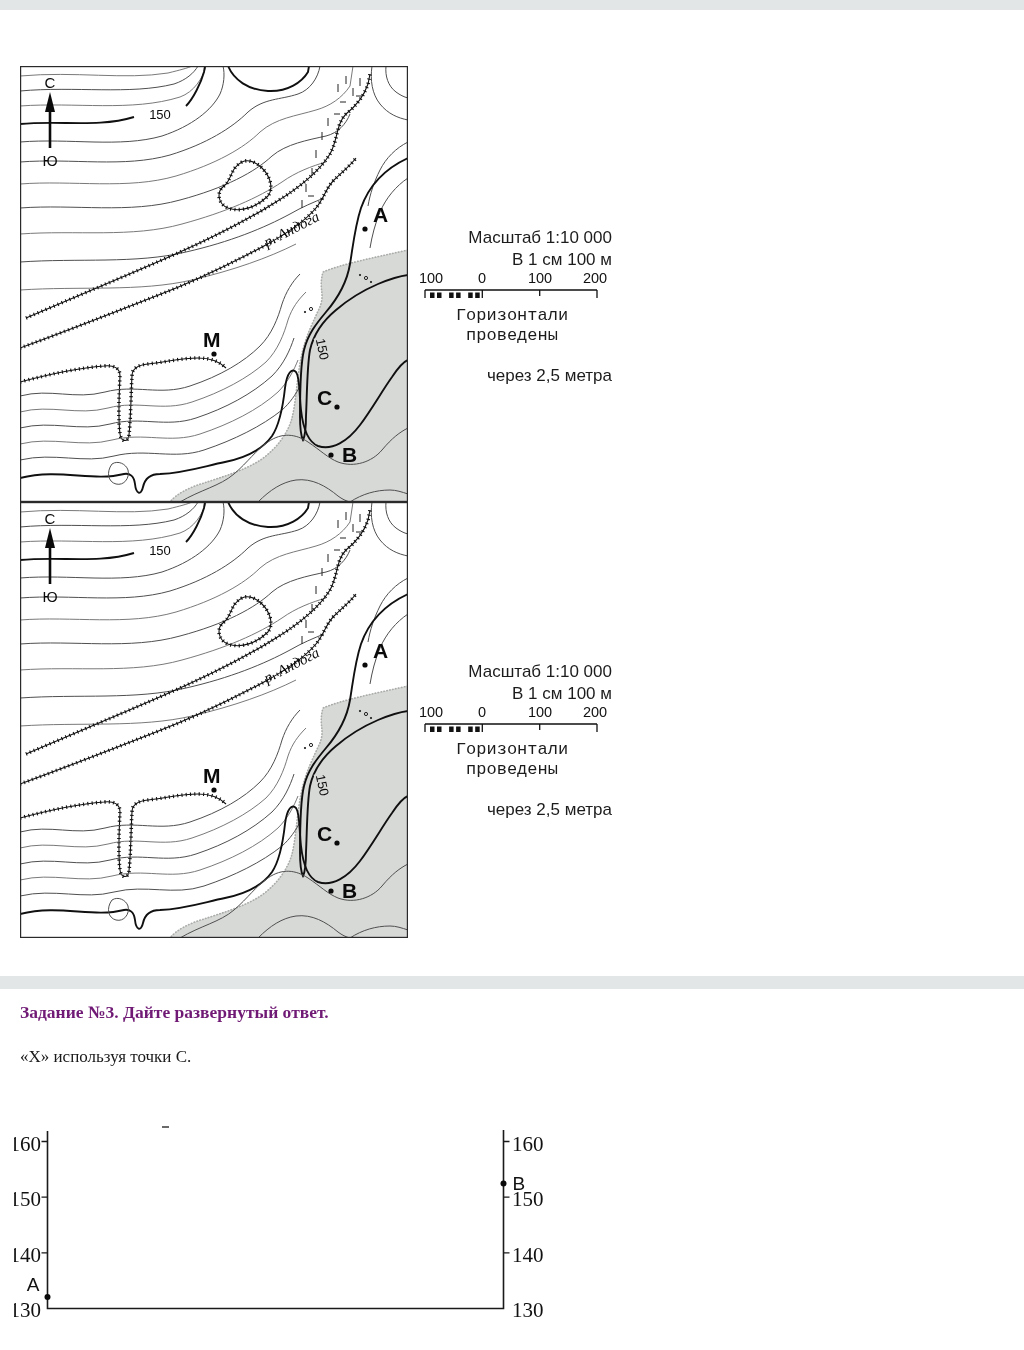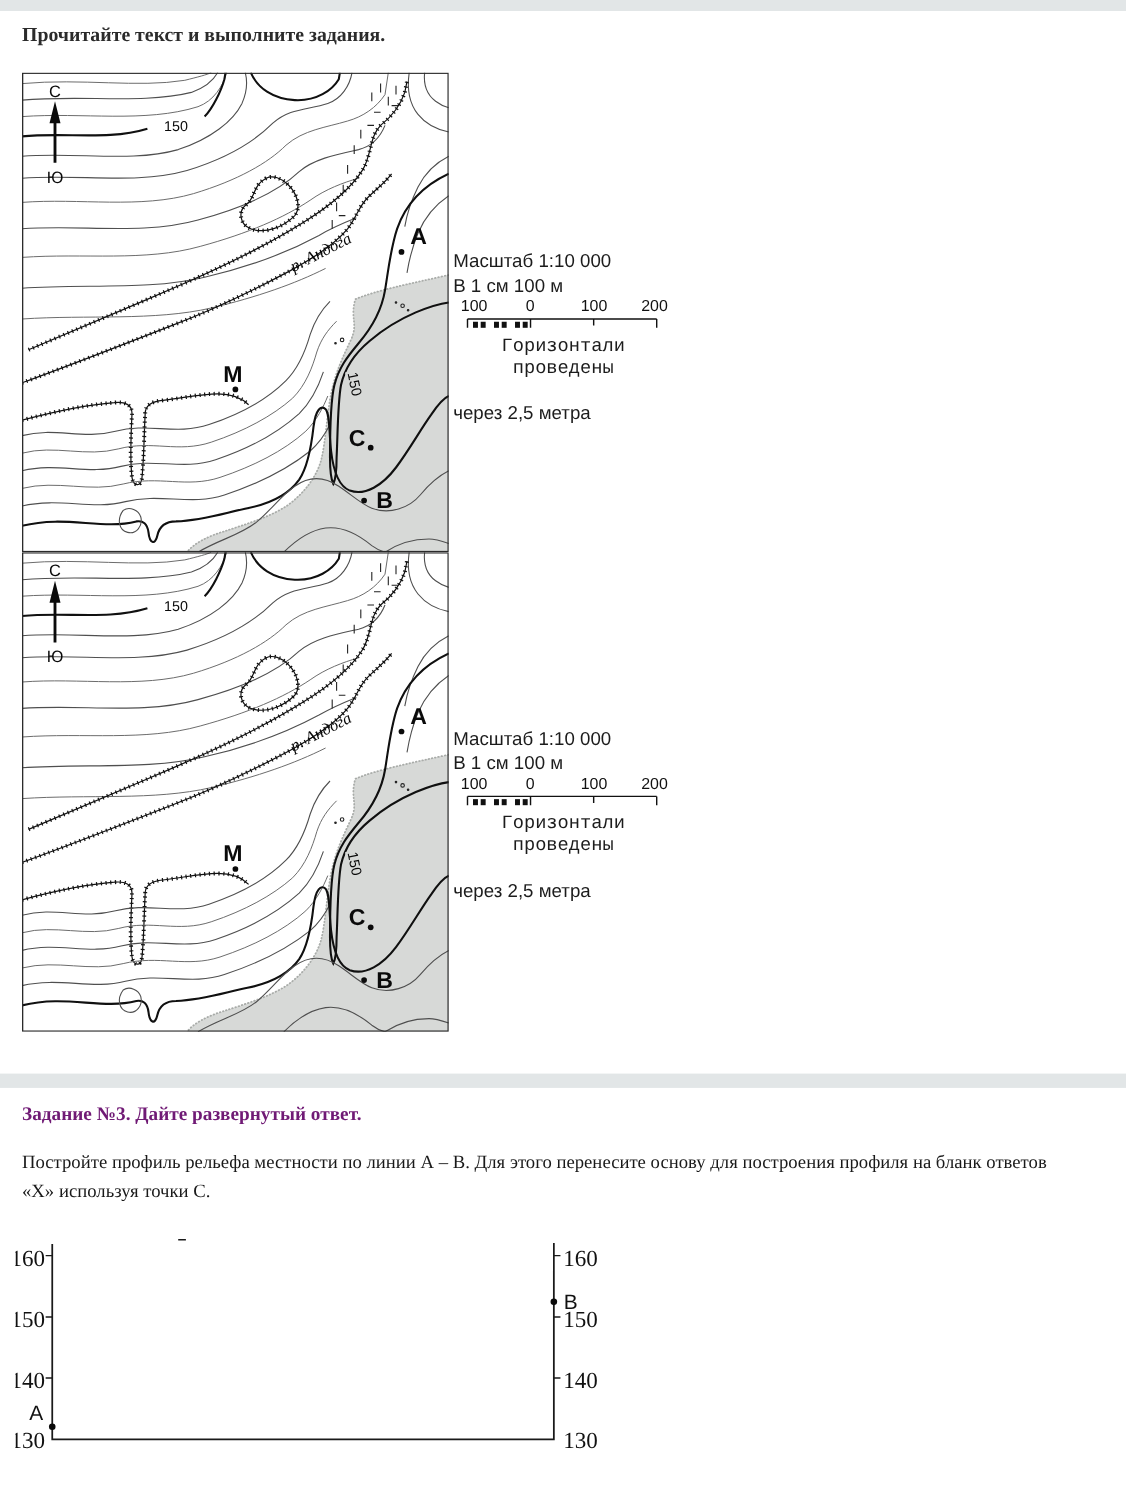--- a/index.html
+++ b/index.html
@@ -19,21 +19,21 @@
   .teeth{stroke:#111;stroke-width:3.6;stroke-dasharray:1.1 3.2;fill:none;}
   .bluff{stroke:#111;stroke-width:1.1;fill:none;}
   .gy{fill:#d7d9d7;stroke:none;}
   .de{stroke:#a9aca9;stroke-width:1.6;stroke-dasharray:0.6 2.4;fill:none;stroke-linecap:round;}
   .marsh{stroke:#222;stroke-width:1;fill:none;}
   .maplabel{font-family:"Liberation Sans",sans-serif;font-weight:700;font-size:21px;fill:#0a0a0a;}
   .ctlabel{font-family:"Liberation Sans",sans-serif;font-size:13px;fill:#0a0a0a;}
   .nslabel{font-family:"Liberation Sans",sans-serif;font-size:15px;fill:#0a0a0a;}
   .riverlabel{font-family:"Liberation Serif",serif;font-style:italic;font-size:15px;fill:#0a0a0a;}
   .scale-block{position:absolute;left:412px;width:200px;display:flex;flex-direction:column;
-               align-items:flex-start;color:#1c1c1c;font-size:17px;line-height:20px;text-align:center;}
+               align-items:flex-end;color:#1c1c1c;font-size:17px;line-height:20px;text-align:center;}
   .sb1{top:228px;} .sb2{top:662px;}
   .scale-block .l2{margin-top:2px;}
   .scale-block .note1{margin-top:5px;font-family:Liberation Mono, monospace;} .scale-block .note2{margin-top:20px;}
   .sbar{margin-top:1px;}
   .sbar text{font-family:"Liberation Sans",sans-serif;font-size:14.5px;fill:#111;}
   .sbar .ln{stroke:#111;stroke-width:1.3;fill:none;}
   .task-title{position:absolute;left:20px;top:1002px;font-family:"Liberation Serif",serif;
               font-weight:bold;font-size:17.5px;color:#701a75;}
   .task-text{position:absolute;left:20px;top:1044px;width:995px;font-family:"Liberation Serif",serif;
              font-size:17px;line-height:25.5px;color:#1a1a1a;}
@@ -43,21 +43,20 @@
   .profile text.num{font-family:"Liberation Serif",serif;font-size:21px;fill:#111;}
   .profile text.pt{font-family:"Liberation Sans",sans-serif;font-size:19px;fill:#111;}
 </style>
 </head>
 <body>
 
 <div class="page">
 
   <div class="graybar bar-top"></div>
 
-  <div class="header">Прочитайте текст и выполните задания.</div>
 
   <svg width="0" height="0" style="position:absolute" aria-hidden="true">
     <defs>
       <g id="topo-map">
         <rect x="0" y="0" width="388" height="436" fill="#ffffff"></rect>
 
         <path class="gy" d="M303,206 C322,198 352,192 388,184 L388,436 L150,436
              C156,428 170,421 184,417 C202,411 226,404 242,393 C257,382 268,367 272,352
              C276,336 277,312 281,292 C285,272 292,258 299,243 C306,228 298,224 303,206 Z"></path>
 
@@ -214,21 +213,20 @@
     </svg>
     <div class="note1">Горизонтали проведены</div>
     <div class="note2">через 2,5 метра</div>
   </div>
 
   <div class="graybar bar-mid"></div>
 
   <div class="task-title">Задание №3. Дайте развернутый ответ.</div>
 
   <div class="task-text">
-    <div>Постройте профиль рельефа местности по линии А – В. Для этого перенесите основу для построения профиля на бланк ответов</div>
     <div>«Х» используя точки С.</div>
   </div>
 
   <svg class="profile" width="566" height="212" viewBox="14 1118 566 212">
     <line x1="162" y1="1127" x2="169" y2="1127" stroke="#1a1a1a" stroke-width="1.3"></line>
     <path class="ax" d="M47.5,1131 V1308.5 H503.5 V1130"></path>
     <path class="tick" d="M41.5,1141.5 H47.5 M41.5,1197.2 H47.5 M41.5,1252.8 H47.5"></path>
     <path class="tick" d="M503.5,1141.5 H509.5 M503.5,1197.2 H509.5 M503.5,1252.8 H509.5"></path>
 
     <text class="num" x="41" y="1150.5" text-anchor="end">160</text>

